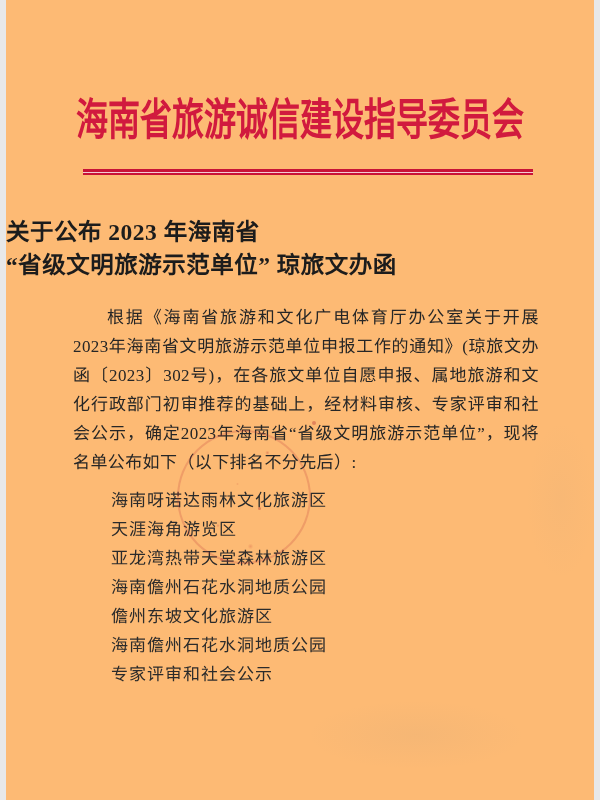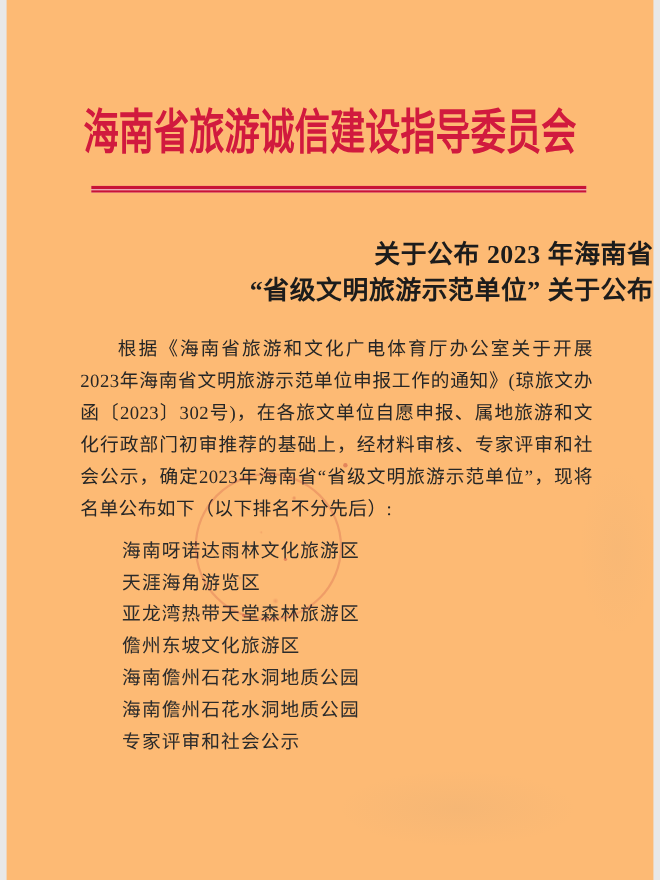--- a/index.html
+++ b/index.html
@@ -46,21 +46,21 @@
     border-bottom: 2px solid #c81337;
     background: #f3ccd4;
   }
 
   
   .doc-title {
     position: absolute;
     left: 0;
     right: 0;
     top: 216px;
-    text-align: right;
+    text-align: left;
     font-size: 23.5px;
     line-height: 33px;
     font-weight: 700;
     color: #1c1c1c;
     letter-spacing: 0.5px;
   }
 
   
   .body-text {
     position: absolute;
@@ -142,31 +142,31 @@
 <body>
 
 <div class="page">
 
   <h1 class="org-header">海南省旅游诚信建设指导委员会</h1>
 
   <div class="red-divider"></div>
 
   <div class="doc-title">
     <div>关于公布 2023 年海南省</div>
-    <div>“省级文明旅游示范单位” 关于公布</div>
+    <div>“省级文明旅游示范单位” 琼旅文办函</div>
   </div>
 
   <p class="body-text">根据《海南省旅游和文化广电体育厅办公室关于开展2023年海南省文明旅游示范单位申报工作的通知》(琼旅文办函〔2023〕302号)，在各旅文单位自愿申报、属地旅游和文化行政部门初审推荐的基础上，经材料审核、专家评审和社会公示，确定2023年海南省“省级文明旅游示范单位”，现将名单公布如下（以下排名不分先后）:</p>
 
   <ul class="unit-list">
     <li>海南呀诺达雨林文化旅游区</li>
     <li>天涯海角游览区</li>
     <li>亚龙湾热带天堂森林旅游区</li>
+    <li>海南儋州石花水洞地质公园</li>
     <li>儋州东坡文化旅游区</li>
-    <li>海南儋州石花水洞地质公园</li>
     <li>海南儋州石花水洞地质公园</li>
     <li>专家评审和社会公示</li>
   </ul>
 
   <div class="seal"></div>
   <div class="seal-speckle speckle-1"></div>
   <div class="seal-speckle speckle-2"></div>
   <div class="seal-speckle speckle-3"></div>
 
   <div class="smudge-1"></div>

